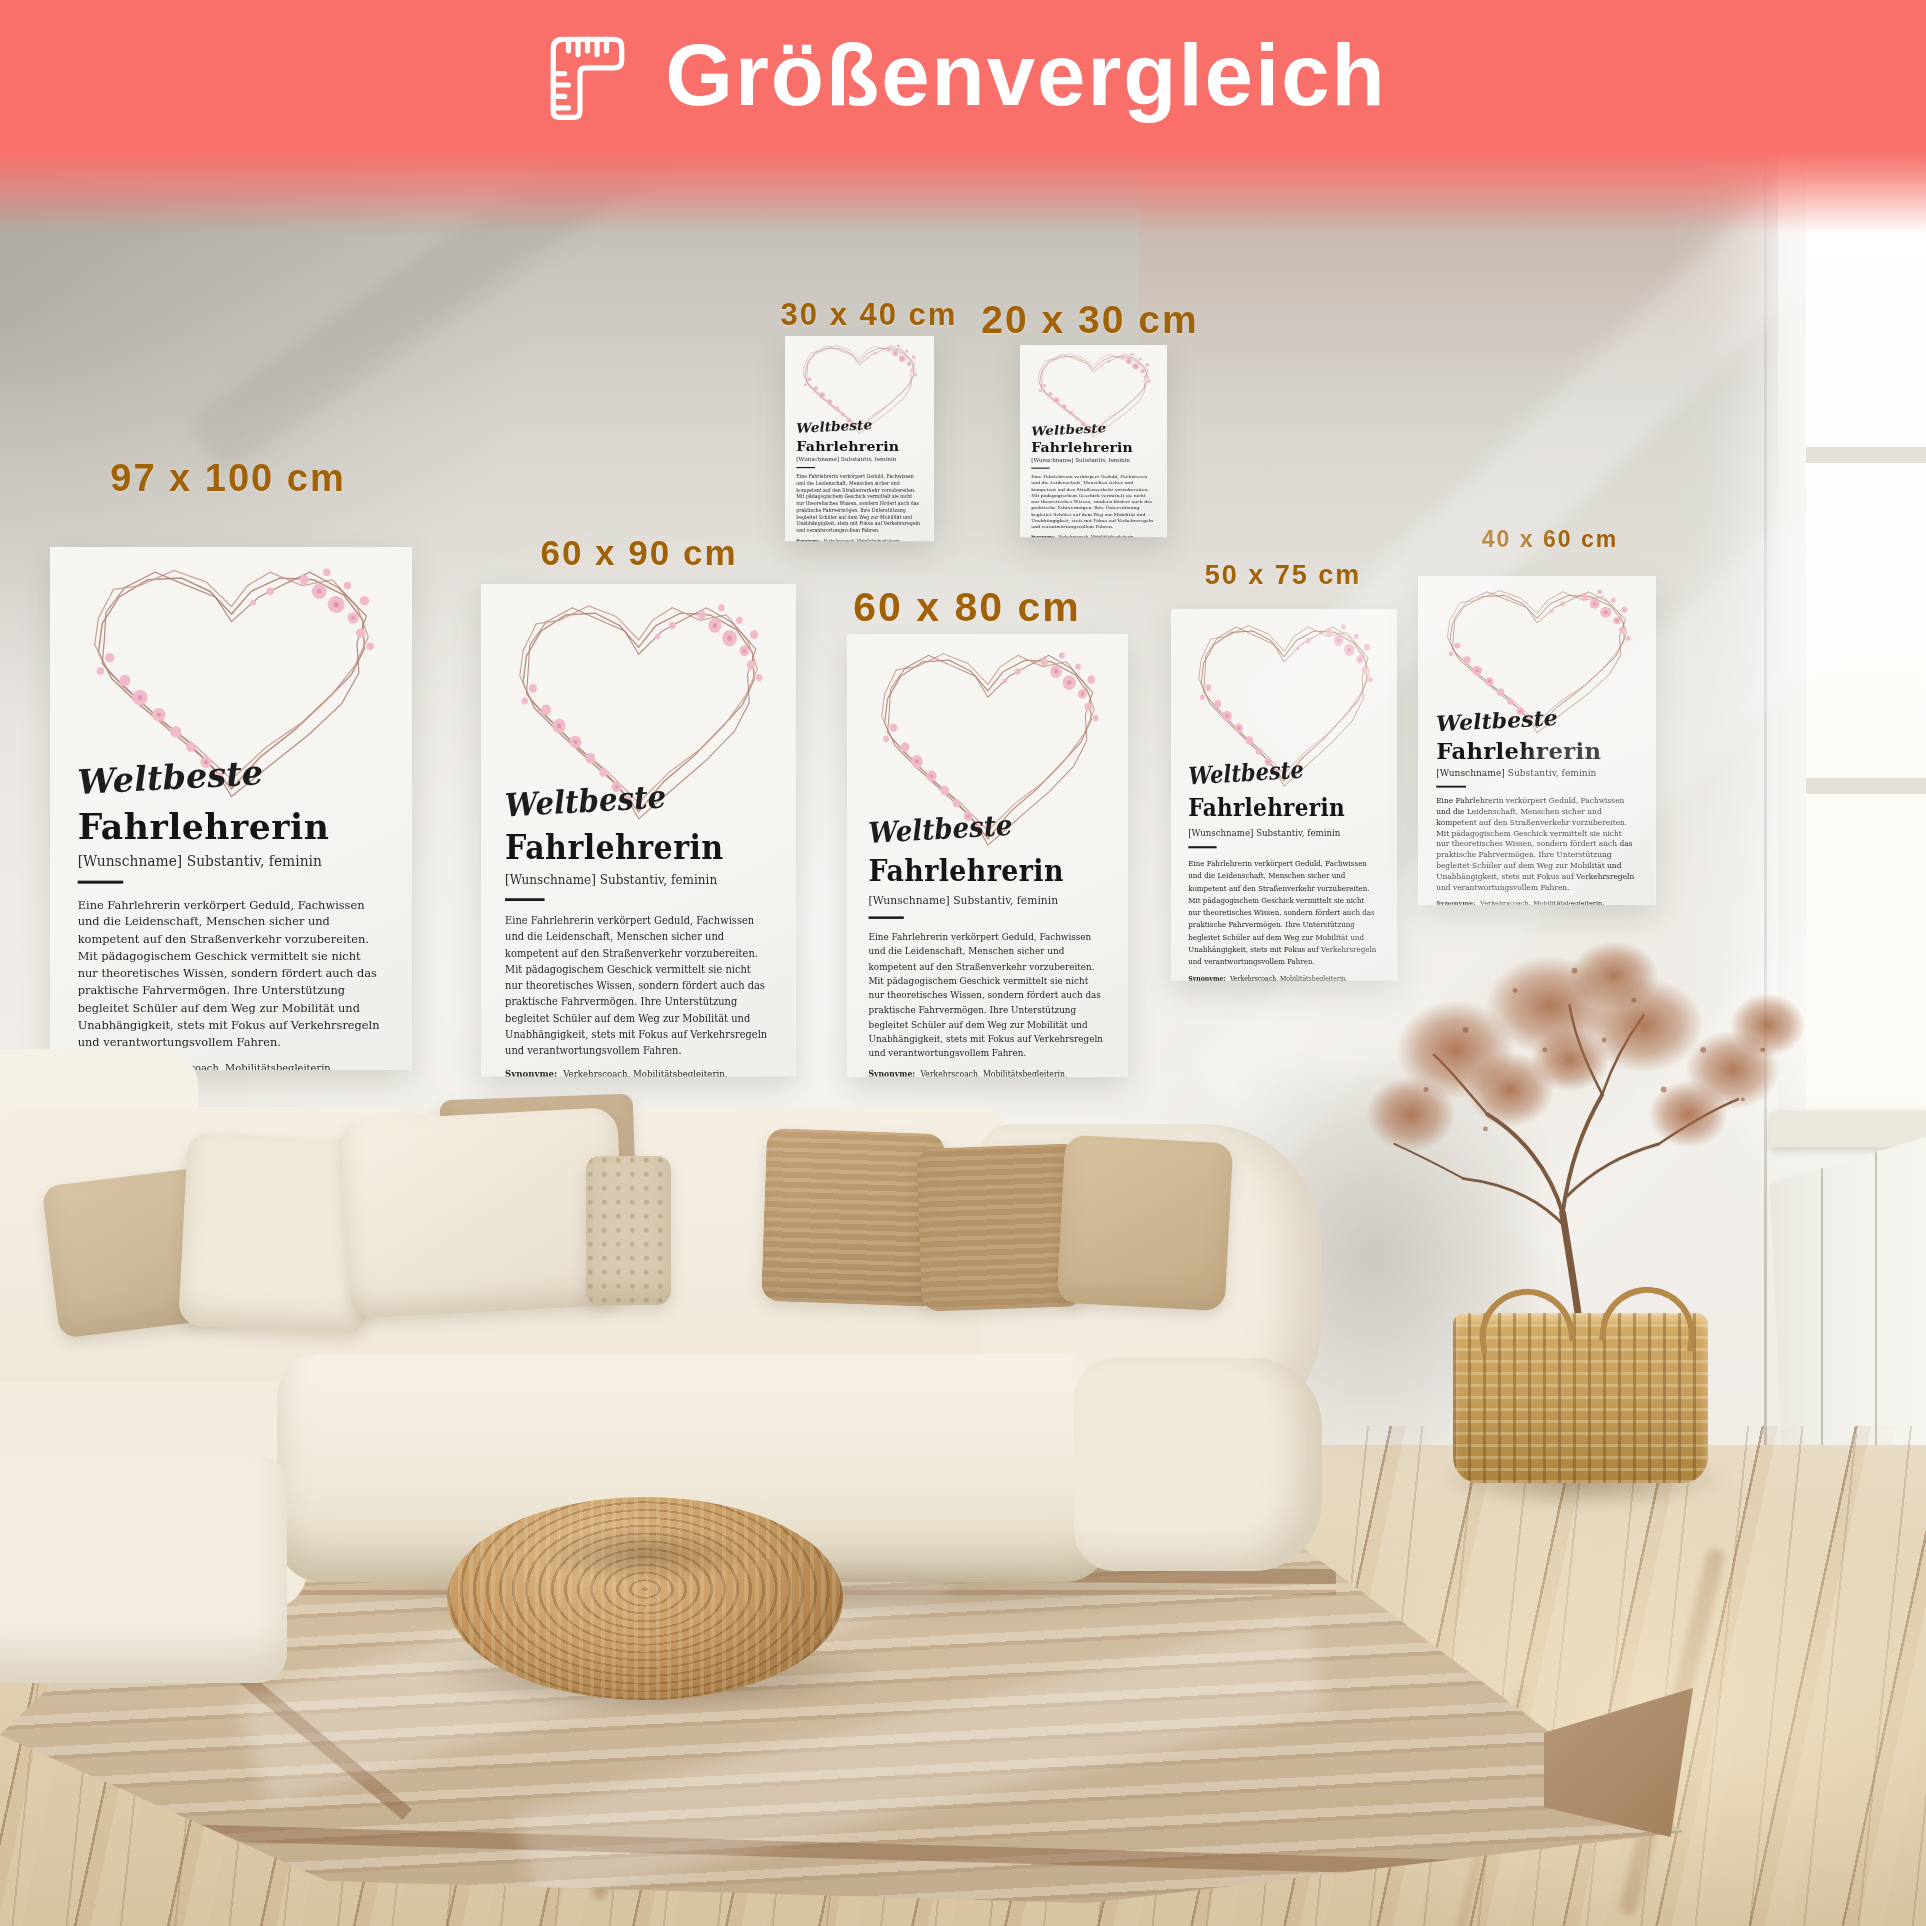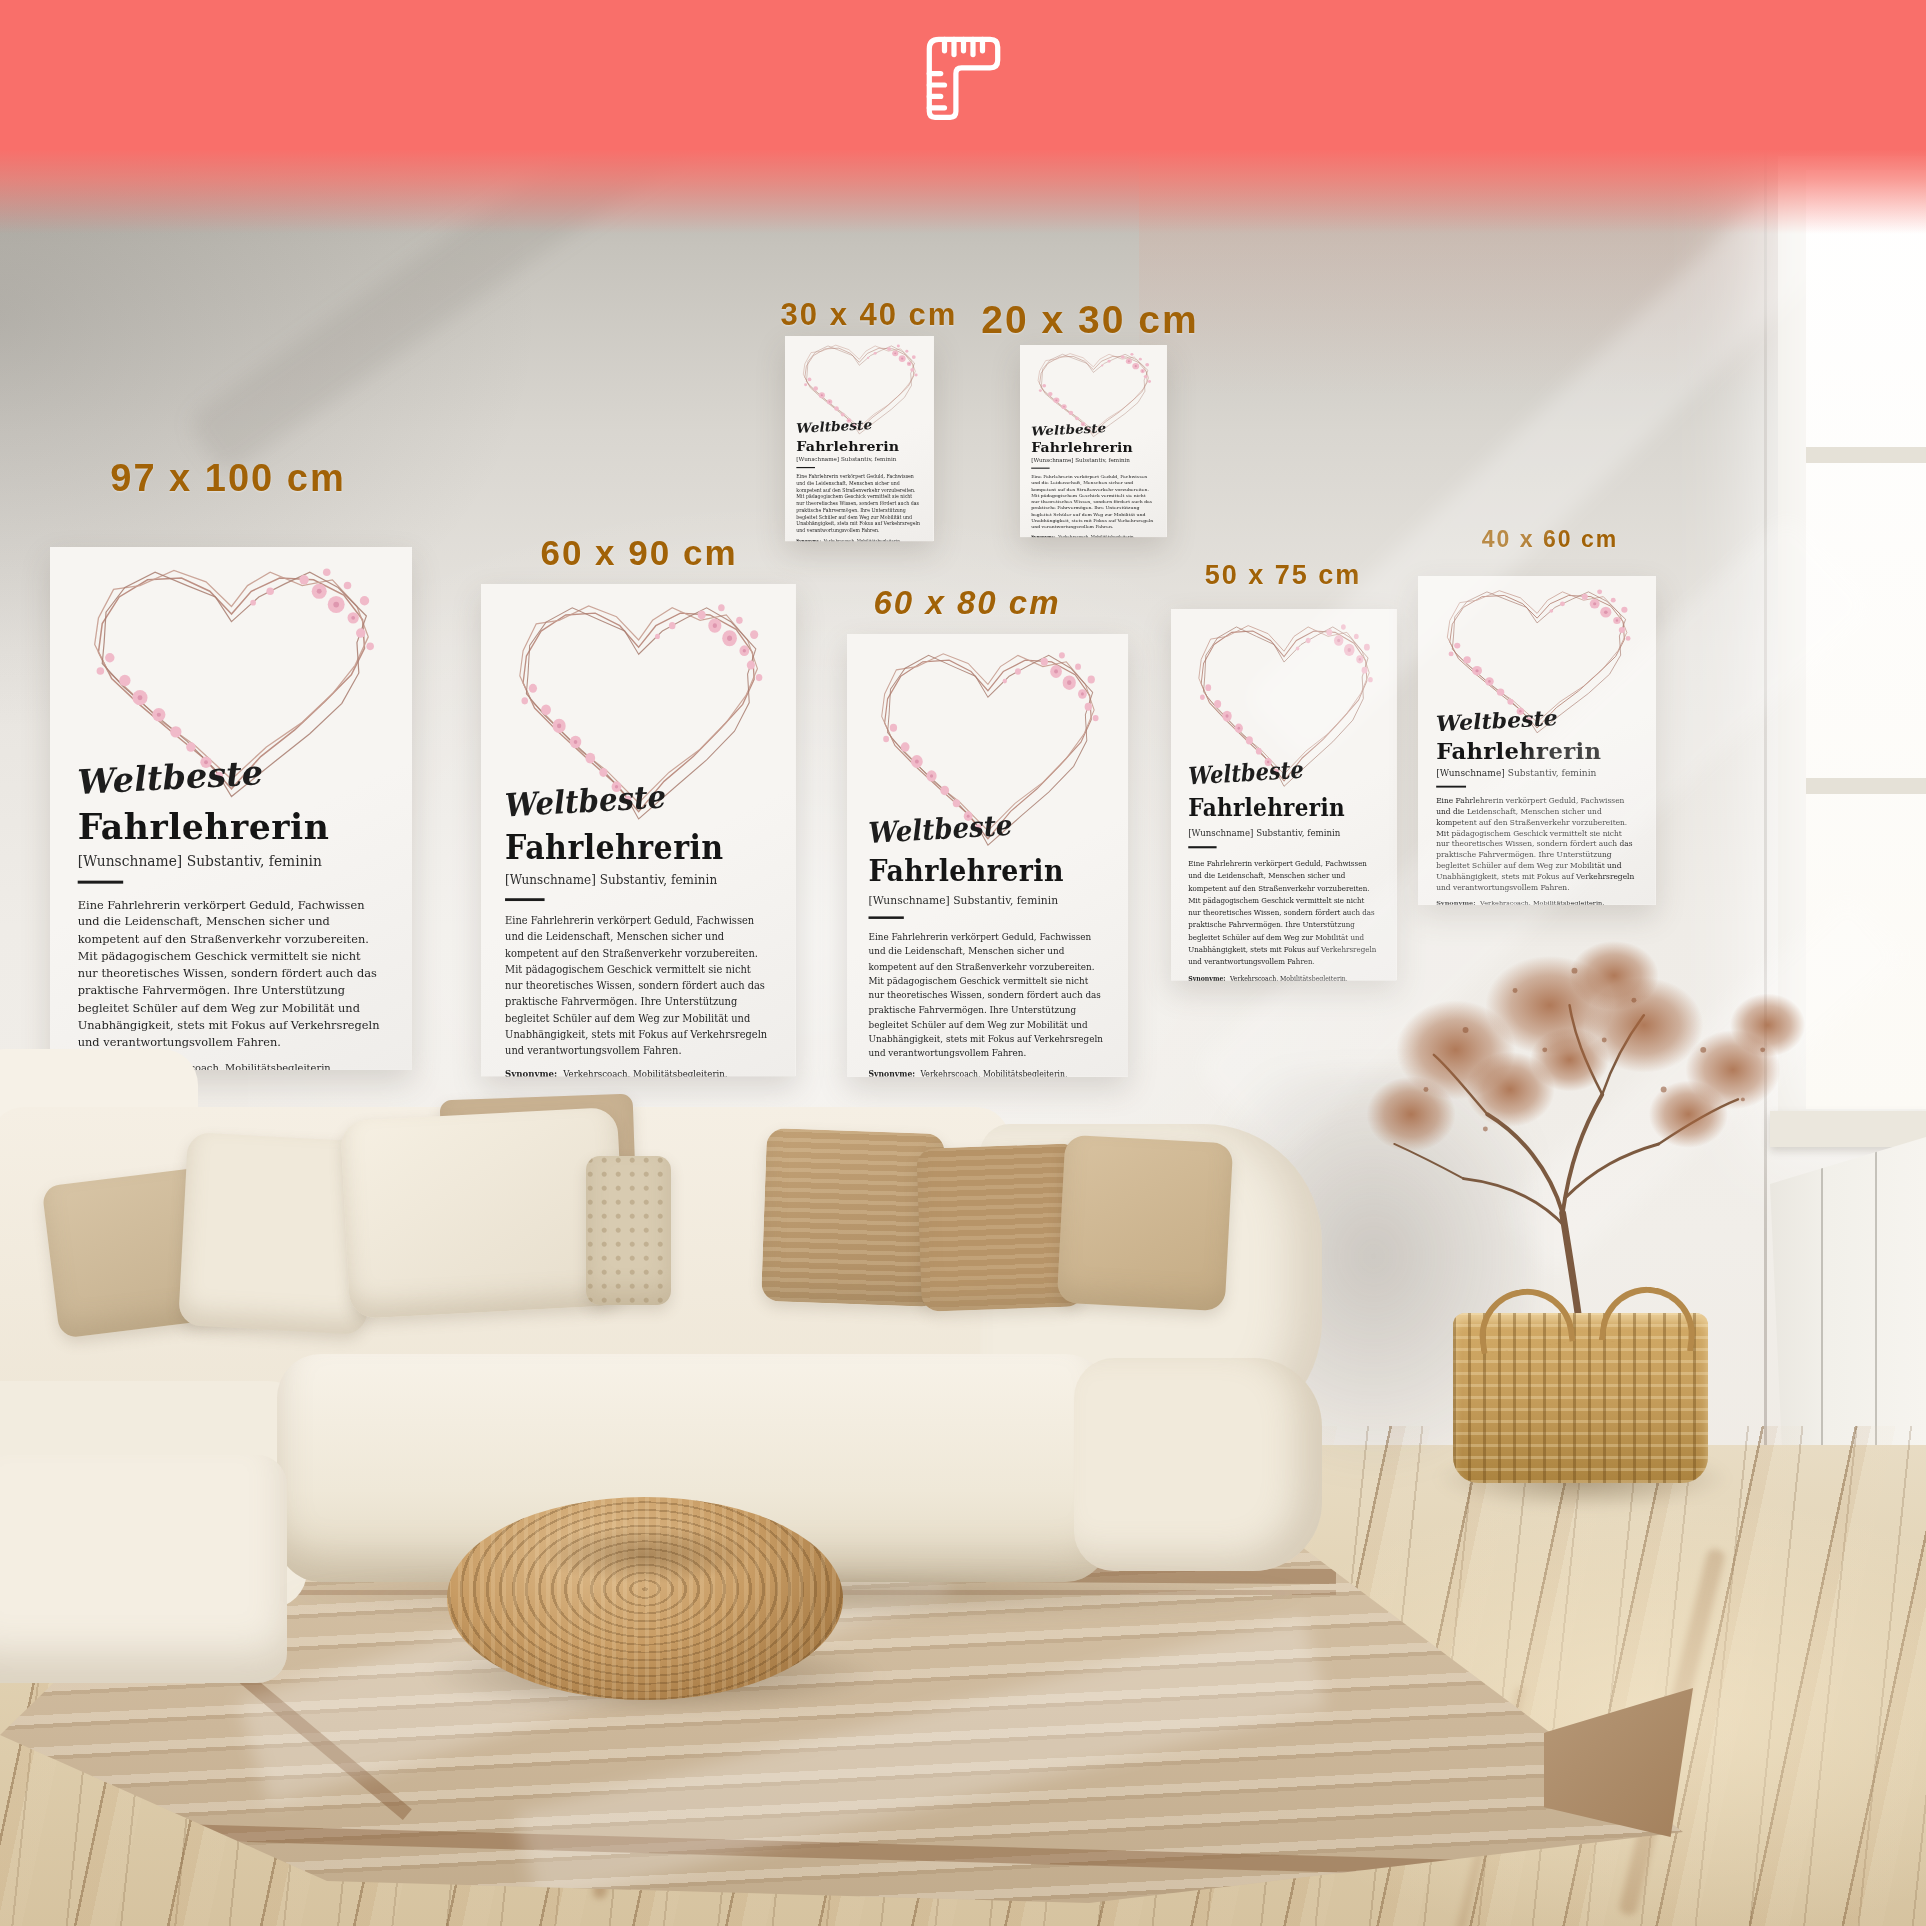--- a/index.html
+++ b/index.html
@@ -257,21 +257,21 @@
         <div class="pline"></div>
         <div class="pdesc">Eine Fahrlehrerin verkörpert Geduld, Fachwissen und die Leidenschaft, Menschen sicher und kompetent auf den Straßenverkehr vorzubereiten. Mit pädagogischem Geschick vermittelt sie nicht nur theoretisches Wissen, sondern fördert auch das praktische Fahrvermögen. Ihre Unterstützung begleitet Schüler auf dem Weg zur Mobilität und Unabhängigkeit, stets mit Fokus auf Verkehrsregeln und verantwortungsvollem Fahren.</div>
         <div class="psyn">
             <span class="lbl">Synonyme:</span>
             <span class="txt">Verkehrscoach, Mobilitätsbegleiterin, Fahrkompetenzvermittlerin, Wegweiserin auf Rädern.</span>
           </div>
       </div>
     </div>
   </div>
 
-  <div class="abs size-label" style="left:967px;top:584px;font-size:33px;font-style:italic;">60 x 80 cm</div>
+  <div class="abs size-label" style="left:967px;top:584px;font-size:41px;">60 x 80 cm</div>
   <div class="abs poster" style="left:847px;top:634px;width:281px;height:443px;">
     <div class="pinner" style="transform:scale(0.768,0.843);">
       <svg class="pheart" viewBox="0 0 330 260">
           <use href="#heartsym"></use>
         </svg>
       <div class="ptext">
         <div class="pscript">Weltbeste</div>
         <div class="ptitle">Fahrlehrerin</div>
         <div class="psub">[Wunschname] Substantiv, feminin</div>
         <div class="pline"></div>
@@ -430,17 +430,18 @@
           <path d="M40,12 V28"></path>
           <path d="M50,12 V24"></path>
           <path d="M60,12 V28"></path>
           <path d="M70,12 V24"></path>
         <path d="M14,48 H26"></path>
           <path d="M14,60 H30"></path>
           <path d="M14,72 H26"></path>
           <path d="M14,84 H30"></path>
       </g>
     </svg>
+    <div class="banner-title">Größenvergleich</div>
   </div>
   <div class="abs banner-fade"></div>
 
 </div>
 
 
 </body></html>

